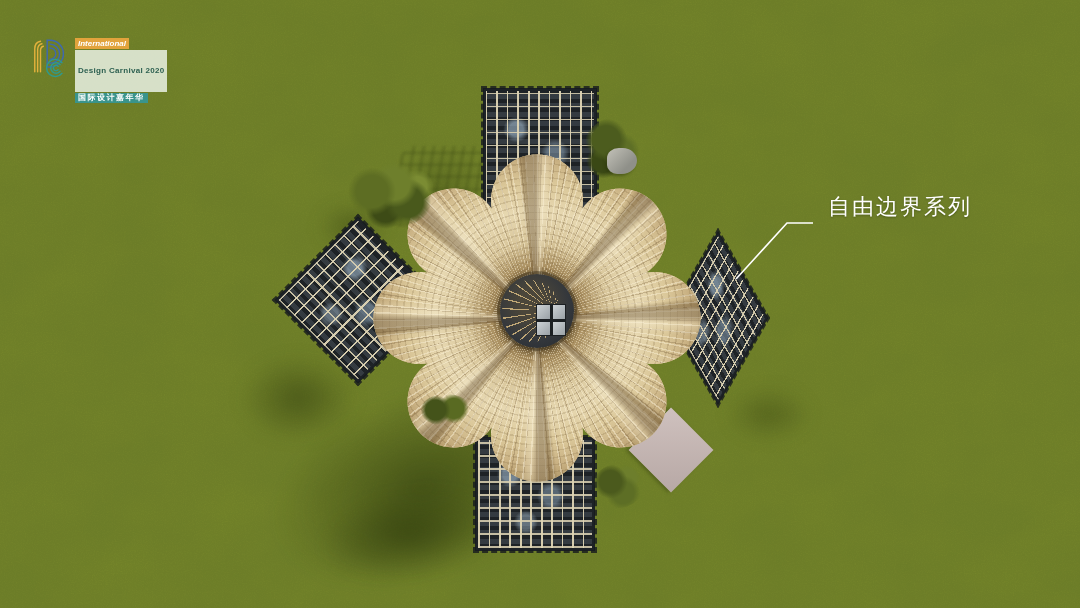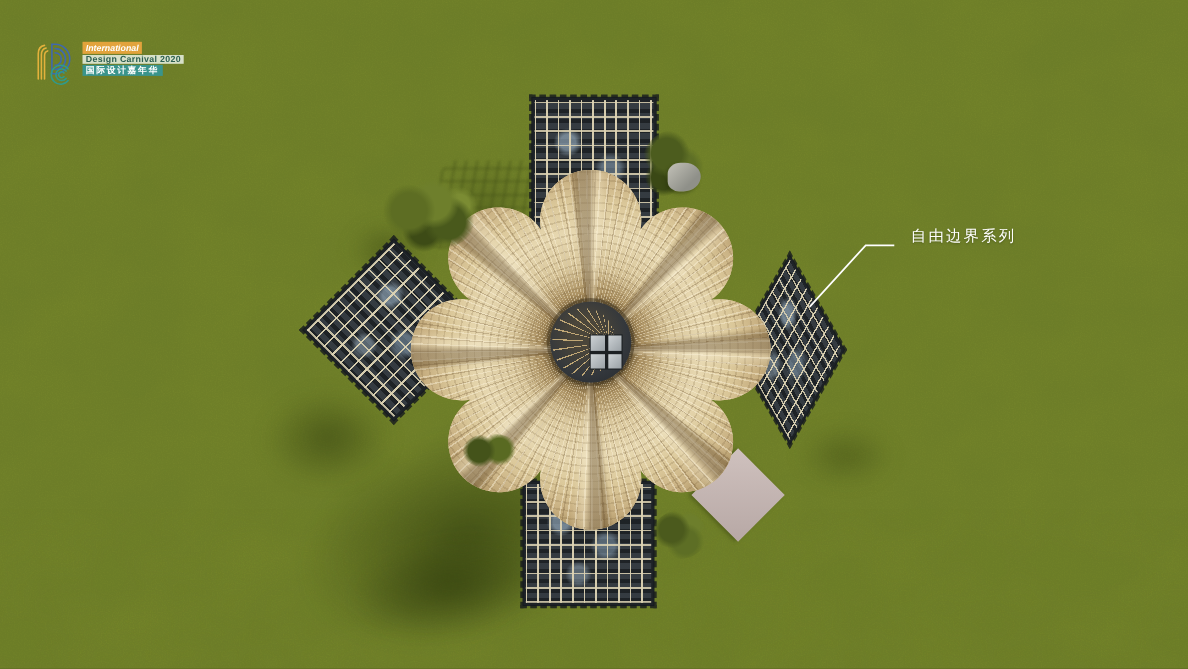--- a/index.html
+++ b/index.html
@@ -111,29 +111,29 @@
       radial-gradient(circle at 65% 45%, #596a22 0 10px, rgba(89,106,34,0) 15px);
     border-radius:50%;}
   .bush-s{left:593px;top:464px;width:50px;height:44px;
     background:
       radial-gradient(circle at 35% 40%, #4b5a1d 0 11px, rgba(75,90,29,0) 17px),
       radial-gradient(circle at 60% 65%, #5d6e25 0 11px, rgba(93,110,37,0) 17px),
       radial-gradient(circle at 70% 30%, #6d7e2c 0 8px, rgba(109,126,44,0) 13px);
     border-radius:50%;}
   
   .callout-svg{left:0;top:0;width:1080px;height:608px;pointer-events:none;}
-  .callout-label{left:828px;top:206px;color:#fff;font-size:14px;letter-spacing:2px;
+  .callout-label{left:828px;top:192px;color:#fff;font-size:22px;letter-spacing:2px;
     font-weight:500;text-shadow:0 1px 2px rgba(20,30,5,.35);white-space:nowrap;}
   
   .logo{left:30px;top:33px;width:150px;height:50px;}
   .logo-mark{left:0;top:0;width:42px;height:47px;}
   .logo-tags{left:45px;top:5px;width:105px;display:flex;flex-direction:column;gap:1px;position:absolute;}
   .logo-tags>span{position:static;display:inline-block;width:max-content;line-height:1;text-align:center;}
   .tag1{background:#e2a33c;color:#fff;font-size:8px;font-weight:bold;font-style:italic;padding:1.5px 3px;}
-  .tag2{background:rgba(223,232,214,.92);color:#2c5f50;font-size:8px;font-weight:bold;padding:0 3px;letter-spacing:.3px;}
+  .tag2{background:rgba(223,232,214,.92);color:#2c5f50;font-size:8px;font-weight:bold;padding:17px 3px;letter-spacing:.3px;}
   .tag3{background:#3a948c;color:#fff;font-size:8px;font-weight:bold;padding:1px 3px;letter-spacing:1.5px;}
   .tag4{width:54px;height:5px;background:rgba(72,150,140,.40);
     background-image:repeating-linear-gradient(90deg, rgba(232,240,236,.55) 0 3px, rgba(0,0,0,0) 3px 6px);}
 </style>
 </head>
 <body>
 
 <div class="scene">
 
   <div class="grass-base"></div>

